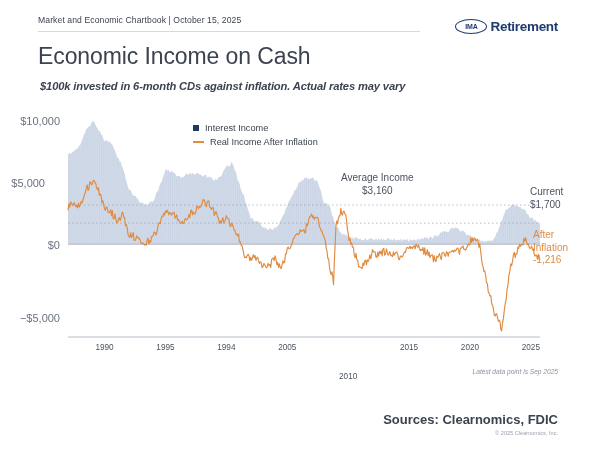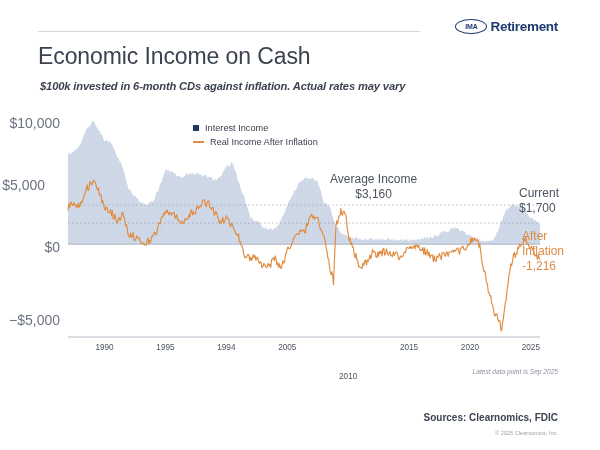--- a/index.html
+++ b/index.html
@@ -81,21 +81,21 @@
   .plot {
     position: absolute;
     left: 0; top: 0;
     width: 600px; height: 450px;
     pointer-events: none;
   }
   .plot svg { display: block; }
 
   .ytick {
     position: absolute;
-    font-size: 14px;
+    font-size: 11px;
     color: #6b7280;
     text-align: right;
     white-space: nowrap;
   }
   .xtick {
     position: absolute;
     font-size: 8.2px;
     color: #4b5260;
     text-align: center;
     white-space: nowrap;
@@ -124,57 +124,59 @@
   }
   .legend-label {
     font-size: 9.2px;
     color: #3b4250;
     white-space: nowrap;
   }
 
   
   .anno {
     position: absolute;
-    font-size: 12px;
+    font-size: 10px;
     color: #4b5260;
     text-align: center;
     line-height: 1.25;
     white-space: nowrap;
+    margin-left: 11px;
   }
   .anno-orange { color: #dd8b44; }
 
   .footnote {
     position: absolute;
     right: 42px; top: 368px;
     font-size: 6.6px;
     font-style: italic;
     color: #8b92a0;
     white-space: nowrap;
   }
   .sources {
     position: absolute;
     right: 42px; top: 412px;
-    font-size: 10px;
+    font-size: 13px;
     font-weight: bold;
     color: #3b4250;
     white-space: nowrap;
   }
   .copyright {
     position: absolute;
     right: 42px; top: 430px;
     font-size: 5.6px;
     color: #9aa0ac;
     white-space: nowrap;
   }
 </style>
 </head>
 <body>
 
 <div id="page">
 
+  <div class="kicker">Market and Economic Chartbook | October 15, 2025</div>
   <div class="header-rule"></div>
 
   <div class="logo">
     <span class="logo-mark">IMA</span>
     <span class="logo-word">Retirement</span>
   </div>
 
   <div class="title">Economic Income on Cash</div>
   <div class="subtitle">$100k invested in 6-month CDs against inflation. Actual rates may vary</div>
 

